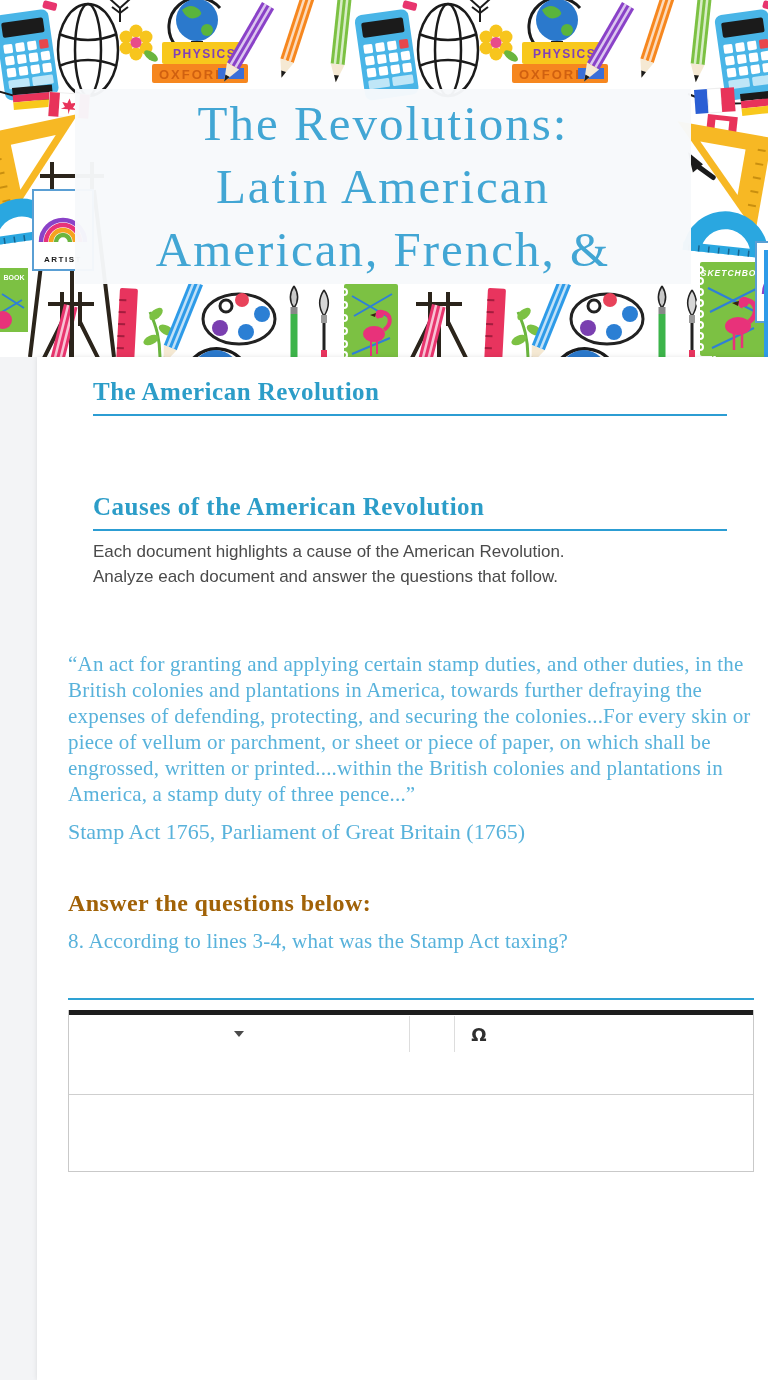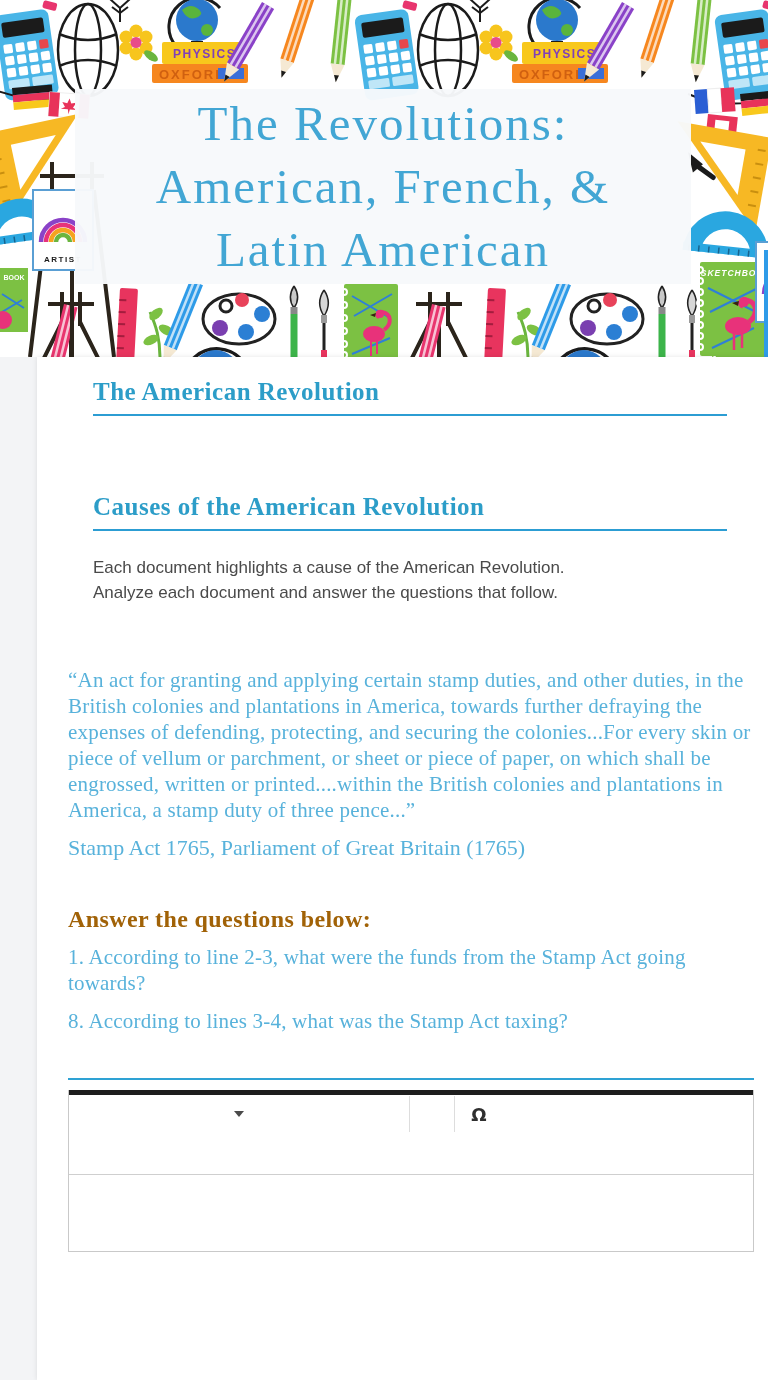--- a/index.html
+++ b/index.html
@@ -28,21 +28,21 @@
     position:relative;margin-left:37px;width:745px;height:1023px;
     background:#ffffff;overflow:hidden;
     box-shadow:0 0 5px rgba(0,0,0,.10);
   }
   .section-title{
     margin:20px 56px 0;font-family:"Liberation Serif",serif;font-weight:700;
     font-size:25px;line-height:29px;letter-spacing:.5px;color:#2c9dc8;
   }
   .h2{margin-top:76px;}
   .rule{margin:8px 55px 0 56px;border:none;border-top:2px solid #2c9dd3;height:0;}
-  .instructions{margin:24px 56px 0;color:#4a4a4a;font-size:17px;line-height:25px;}
+  .instructions{margin:8px 56px 0;color:#4a4a4a;font-size:17px;line-height:25px;}
   .quote-block{
     margin:62px 30px 0 31px;font-family:"Liberation Serif",serif;
     color:#58b2db;font-size:21px;line-height:26px;letter-spacing:.2px;
   }
   .quote-source{
     margin:12px 30px 0 31px;font-family:"Liberation Serif",serif;
     color:#58b2db;font-size:22px;line-height:26px;
   }
   .answer-header{
     margin:45px 30px 0 31px;font-family:"Liberation Serif",serif;font-weight:700;
@@ -353,43 +353,42 @@
       </g>
     <use href="#pen" transform="translate(688,152) rotate(18)"></use>
     <use href="#protr" transform="translate(688,198) rotate(6)"></use>
     <use href="#sketchbook" transform="translate(692,262)"></use>
     <use href="#canvas" transform="translate(756,242)"></use>
     <rect x="764" y="250" width="4" height="107" fill="#2e9be8"></rect>
   </svg>
 
   <div class="title-box">
     <div class="title-line">The Revolutions:</div>
+    <div class="title-line">Latin American</div>
     <div class="title-line">American, French, &amp;</div>
-    <div class="title-line">Latin American</div>
   </div>
 </div>
 
 <div class="card">
 
   <div class="section-title">The American Revolution</div>
   <hr class="rule">
 
   <div class="section-title h2">Causes of the American Revolution</div>
   <hr class="rule">
 
   <div class="instructions">
     <div>Each document highlights a cause of the American Revolution.</div>
     <div>Analyze each document and answer the questions that follow.</div>
   </div>
 
   <div class="quote-block">“An act for granting and applying certain stamp duties, and other duties, in the British colonies and plantations in America, towards further defraying the expenses of defending, protecting, and securing the colonies...For every skin or piece of vellum or parchment, or sheet or piece of paper, on which shall be engrossed, written or printed....within the British colonies and plantations in America, a stamp duty of three pence...”</div>
   <div class="quote-source">Stamp Act 1765, Parliament of Great Britain (1765)</div>
 
   <div class="answer-header">Answer the questions below:</div>
-  <div class="question-text">1. According to line 2-3, what were the funds from the Stamp Act going towards?</div>
   <div class="question-text">8. According to lines 3-4, what was the Stamp Act taxing?</div>
 
   <hr class="block-divider">
 
   <div class="editor">
     <div class="editor-topbar"></div>
     <div class="toolbar">
       <div class="toolbar-row">
         <button class="format-dropdown">
           <span class="chevron-down"></span>

